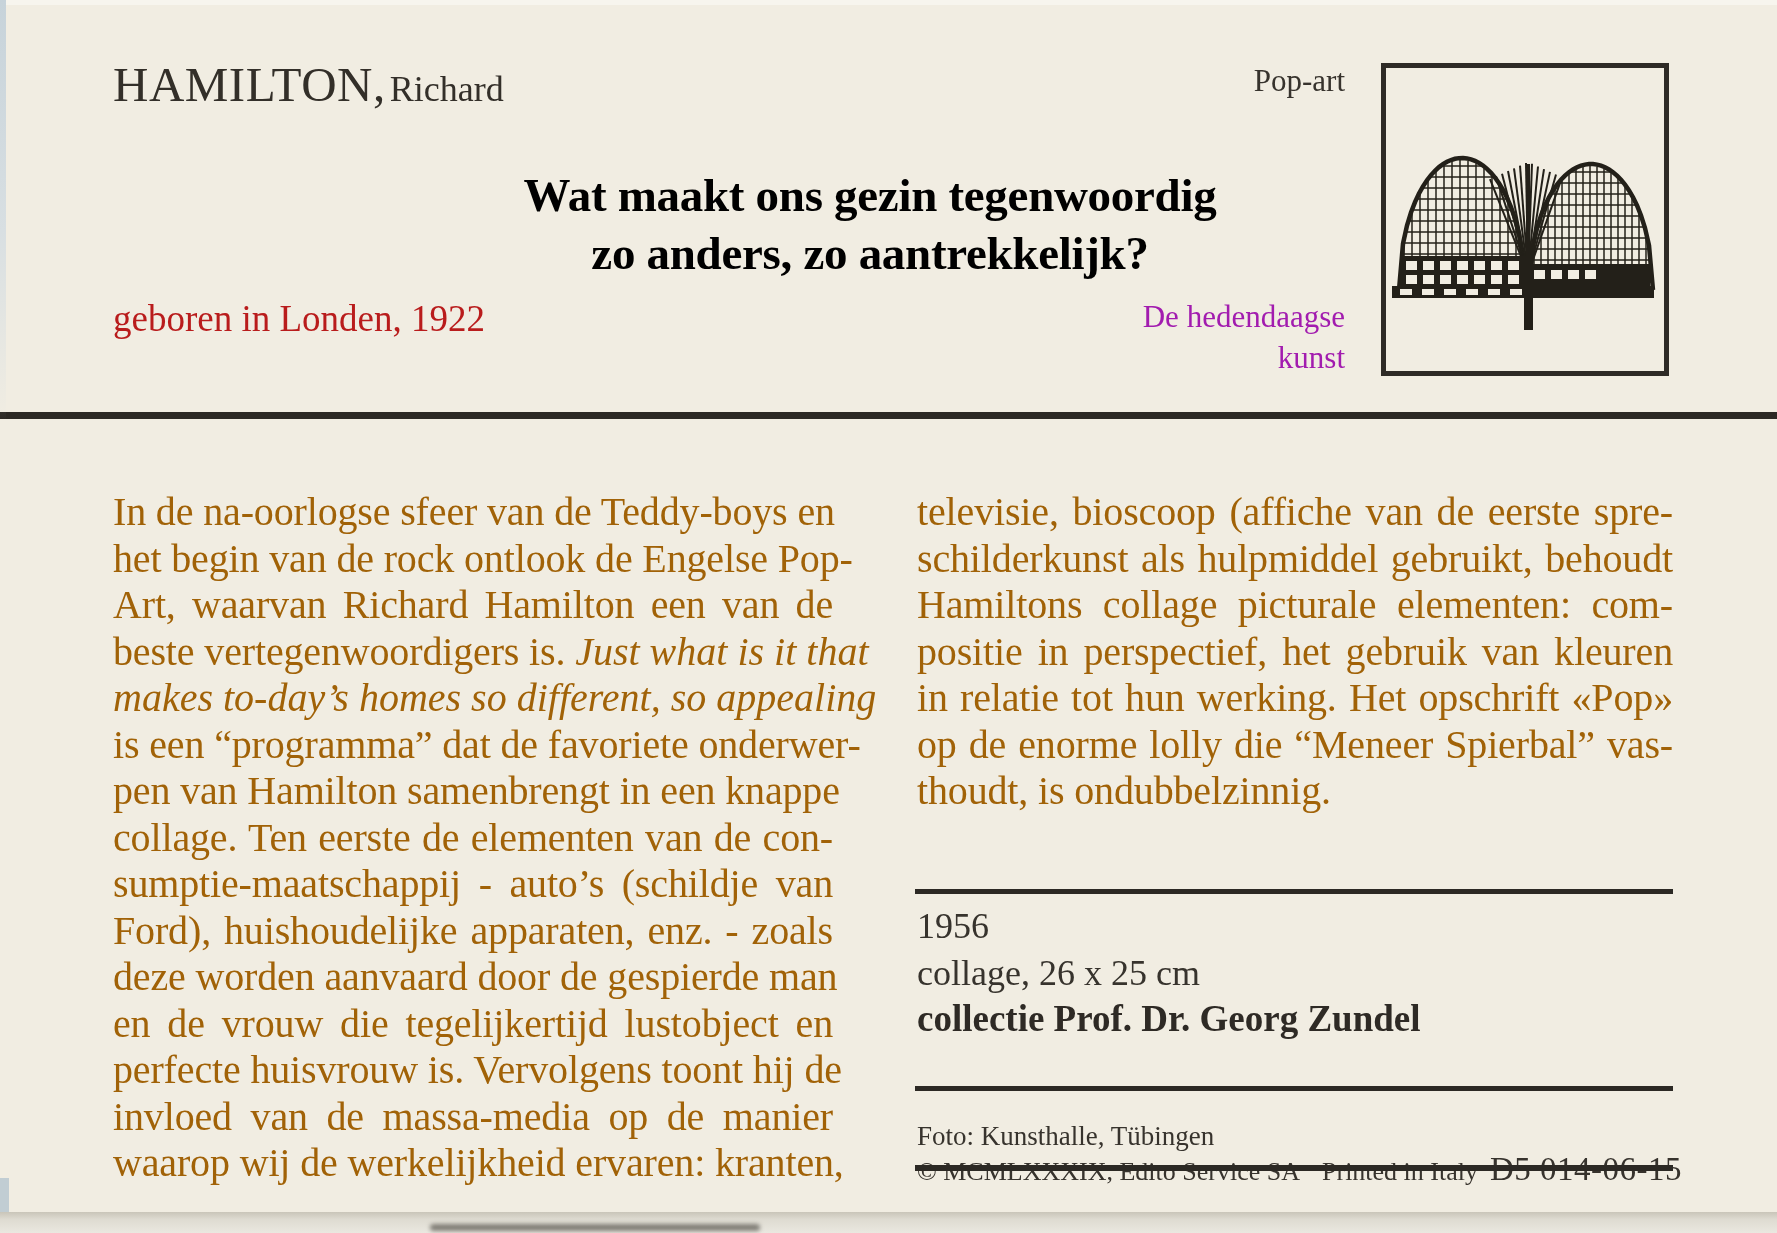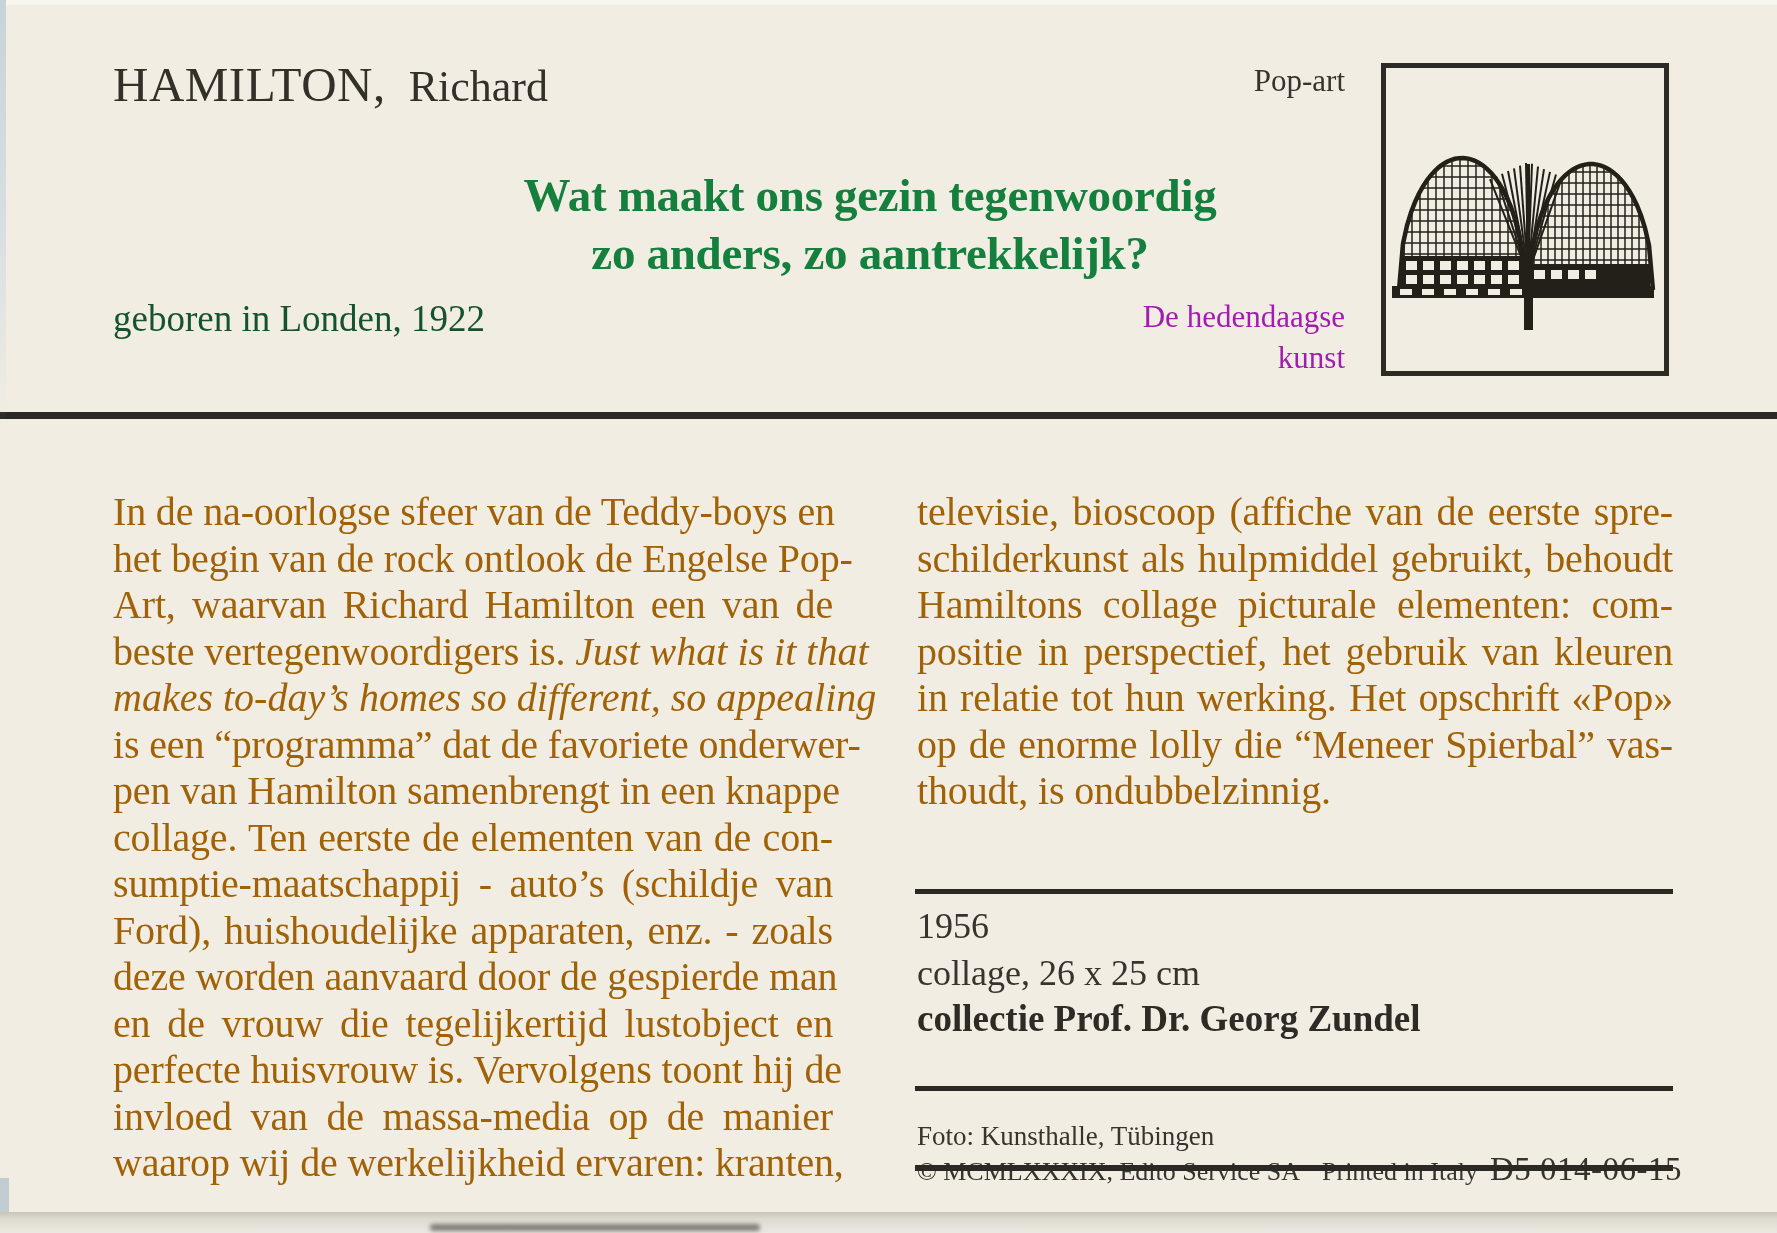--- a/index.html
+++ b/index.html
@@ -20,25 +20,25 @@
   .edge-corner{position:absolute;left:0;top:1178px;width:9px;height:55px;
     background:#b9c7d0;border-radius:0 0 8px 0;opacity:.85;}
   .edge-bottom{position:absolute;left:0;top:1212px;width:100%;height:21px;
     background:linear-gradient(180deg,#c9c5b9 0%,#dedbd1 35%,#eae8e0 100%);}
   .smudge{position:absolute;left:430px;top:1224px;width:330px;height:7px;
     background:rgba(45,42,36,.55);border-radius:4px;filter:blur(2px);}
 
   
   .artist{position:absolute;left:113px;top:55px;line-height:60px;white-space:nowrap;}
   .artist .surname{font-size:49px;letter-spacing:.5px;color:#332f29;}
-  .artist .firstname{font-size:44px;margin-left:23px;color:#332f29;}
+  .artist .firstname{font-size:36px;margin-left:4px;color:#332f29;}
   .movement{position:absolute;right:432px;top:63px;font-size:31px;color:#37332d;}
   .title{position:absolute;left:300px;width:1140px;top:166px;text-align:center;
-    font-weight:bold;font-size:47px;line-height:58px;color:#15803d;letter-spacing:-.3px;}
-  .born{position:absolute;left:113px;top:297px;font-size:37px;color:#14532d;}
+    font-weight:bold;font-size:47px;line-height:58px;color:#000000;letter-spacing:-.3px;}
+  .born{position:absolute;left:113px;top:297px;font-size:37px;color:#b91c1c;}
   .series{position:absolute;right:432px;top:296px;text-align:right;
     font-size:31px;line-height:41px;color:#a21caf;}
   .logo-box{position:absolute;left:1381px;top:63px;width:278px;height:303px;
     border:5px solid #2e2b26;background:var(--paper,#f1ede2);}
   .rule-main{position:absolute;left:0;top:412px;width:1777px;height:7px;background:#2c2924;}
 
   
   .col{position:absolute;top:489px;font-size:40px;line-height:46.5px;
     letter-spacing:-.15px;color:#a16207;}
   .col-left{left:113px;width:720px;}

